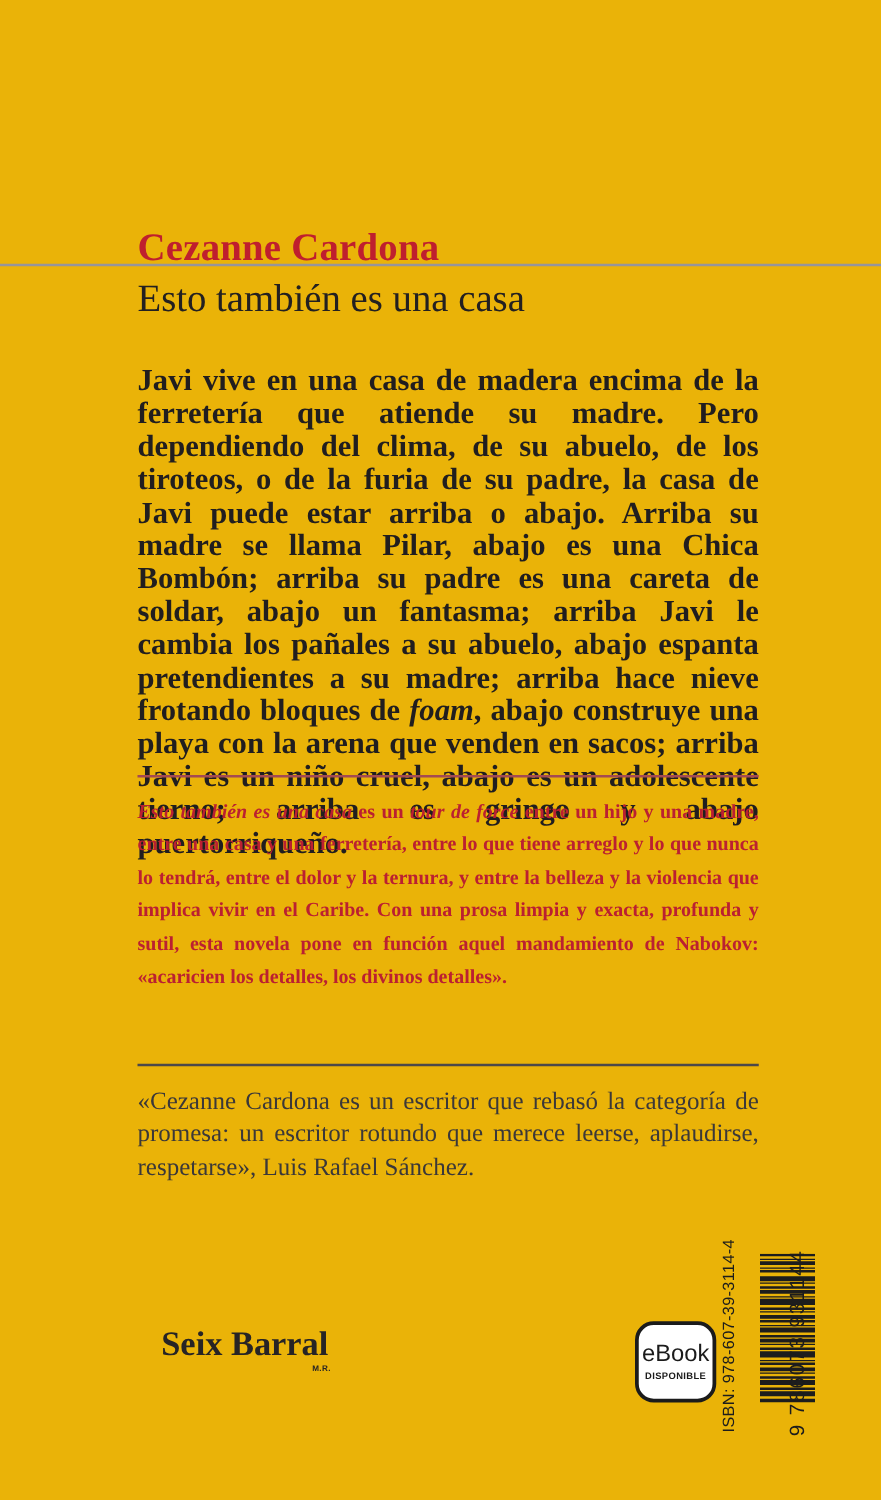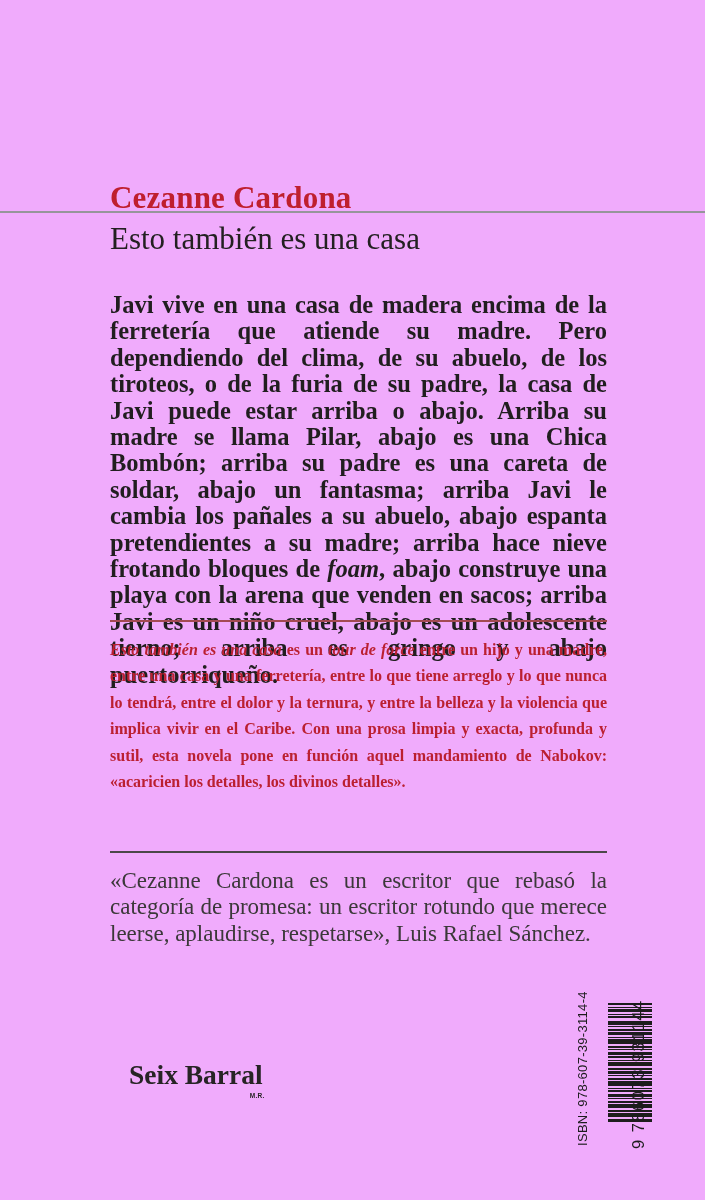--- a/index.html
+++ b/index.html
@@ -1,21 +1,21 @@
 <!DOCTYPE html>
 <html><head>
 <meta charset="utf-8">
 <style>
   * { margin: 0; padding: 0; box-sizing: border-box; }
   html, body { background: #ffffff; }
   .page {
     position: relative;
     width: 705px;
     height: 1200px;
-    background: #f0abfc;
+    background: #eab308;
     overflow: hidden;
     font-family: "Liberation Serif", serif;
   }
   .abs { position: absolute; }
 
   .author {
     left: 110px; top: 180px;
     font-size: 31px; font-weight: bold;
     color: #bf1f2e;
     letter-spacing: 0.2px;
@@ -47,21 +47,21 @@
     font-size: 16px; font-weight: bold;
     line-height: 26.4px;
     color: #bb2031;
   }
   .rule-quote {
     left: 110px; top: 851px; width: 497px; height: 2px;
     background: #4c4849;
   }
   .quote {
     top: 868px;
-    font-size: 23px; font-weight: normal;
+    font-size: 20px; font-weight: normal;
     line-height: 26.4px;
     color: #3b3839;
   }
   .it { font-style: italic; }
 
   .publisher-line {
     left: 110px; top: 1059px;
     font-size: 27.5px;
     color: #272425;
     white-space: nowrap;
@@ -142,20 +142,24 @@
 
   <div class="abs rule-quote"></div>
 
   <p class="abs col quote">«Cezanne Cardona es un escritor que rebasó la categoría de promesa: un escritor rotundo que merece leerse, aplaudirse, respetarse», Luis Rafael Sánchez.</p>
 
   <div class="abs publisher-line">
     <span class="publisher-name"><span>Seix Barral</span><span class="trademark">M.R.</span></span>
   </div>
 
 
+  <div class="abs ebook-badge">
+    <div class="ebook-label">eBook</div>
+    <div class="ebook-sub">DISPONIBLE</div>
+  </div>
 
   <div class="rot isbn-label">ISBN: 978-607-39-3114-4</div>
 
   <div class="abs barcode-bars">
       <div class="bar" style="height: 2px;"></div>
       <div class="space" style="height: 2px;"></div>
       <div class="bar" style="height: 1px;"></div>
       <div class="space" style="height: 1px;"></div>
       <div class="bar" style="height: 3px;"></div>
       <div class="space" style="height: 2px;"></div>

